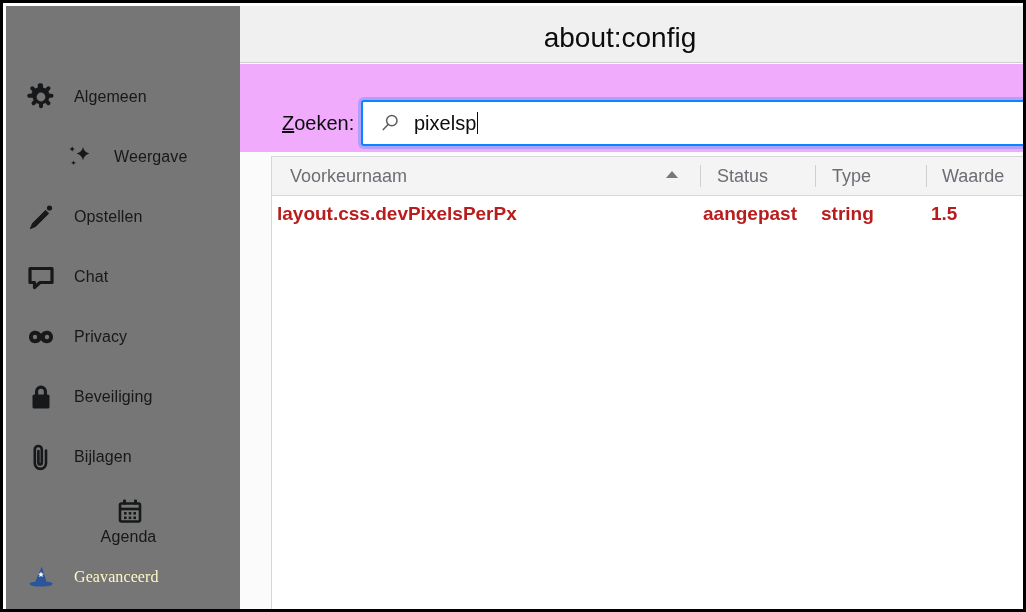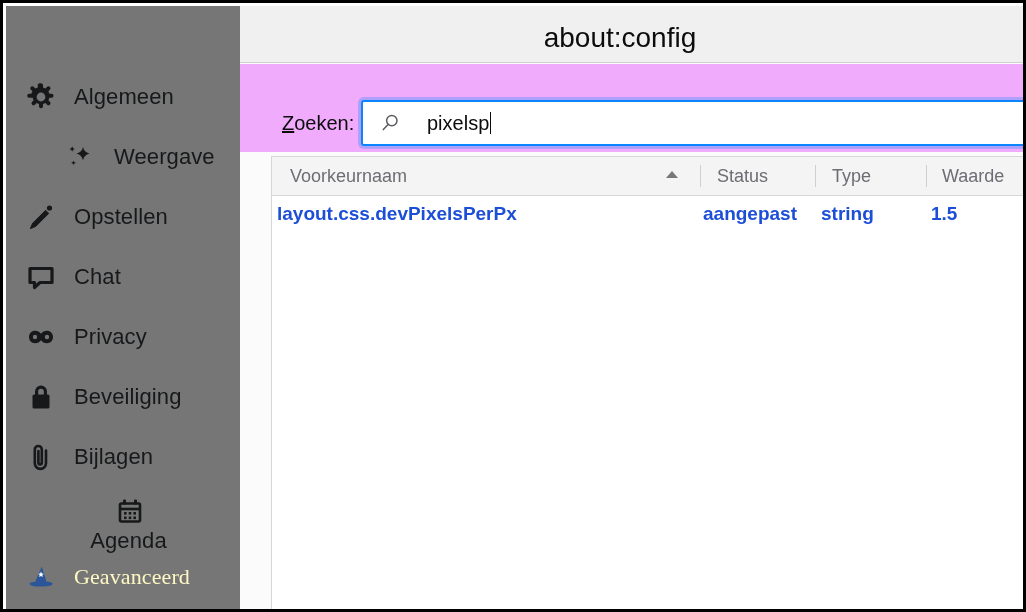--- a/index.html
+++ b/index.html
@@ -48,21 +48,21 @@
     min-width: 44px;
     height: 40px;
     margin-left: 13px;
     display: flex;
     align-items: center;
     justify-content: center;
   }
   .nav-icon svg { display: block; }
   .nav-label {
     margin-left: 11px;
-    font-size: 22px;
+    font-size: 16px;
     color: #16181a;
     letter-spacing: 0.1px;
     white-space: nowrap;
   }
   .nav-item.selected .nav-label { color: #fef9c3; font-family: Liberation Serif, serif; }
 
   
   #content {
     position: absolute;
     left: 237px;
@@ -126,21 +126,21 @@
     display: flex;
     align-items: center;
   }
   #search-mag {
     margin-left: 17px;
     width: 20px;
     height: 20px;
     display: block;
   }
   #search-value {
-    margin-left: 27px;
+    margin-left: 14px;
     font-size: 20px;
     color: #0c0c0d;
     white-space: nowrap;
     position: relative;
   }
   #caret {
     display: inline-block;
     width: 1px;
     height: 22px;
     background: #0c0c0d;
@@ -194,21 +194,21 @@
   }
   .row {
     position: relative;
     height: 40px;
   }
   .cell {
     position: absolute;
     top: 7px;
     font-size: 19px;
     font-weight: bold;
-    color: #1d4ed8;
+    color: #b91c1c;
     white-space: nowrap;
     text-align: right;
   }
 </style>
 </head>
 <body>
 
 <div id="window">
 
   <div id="sidebar">

